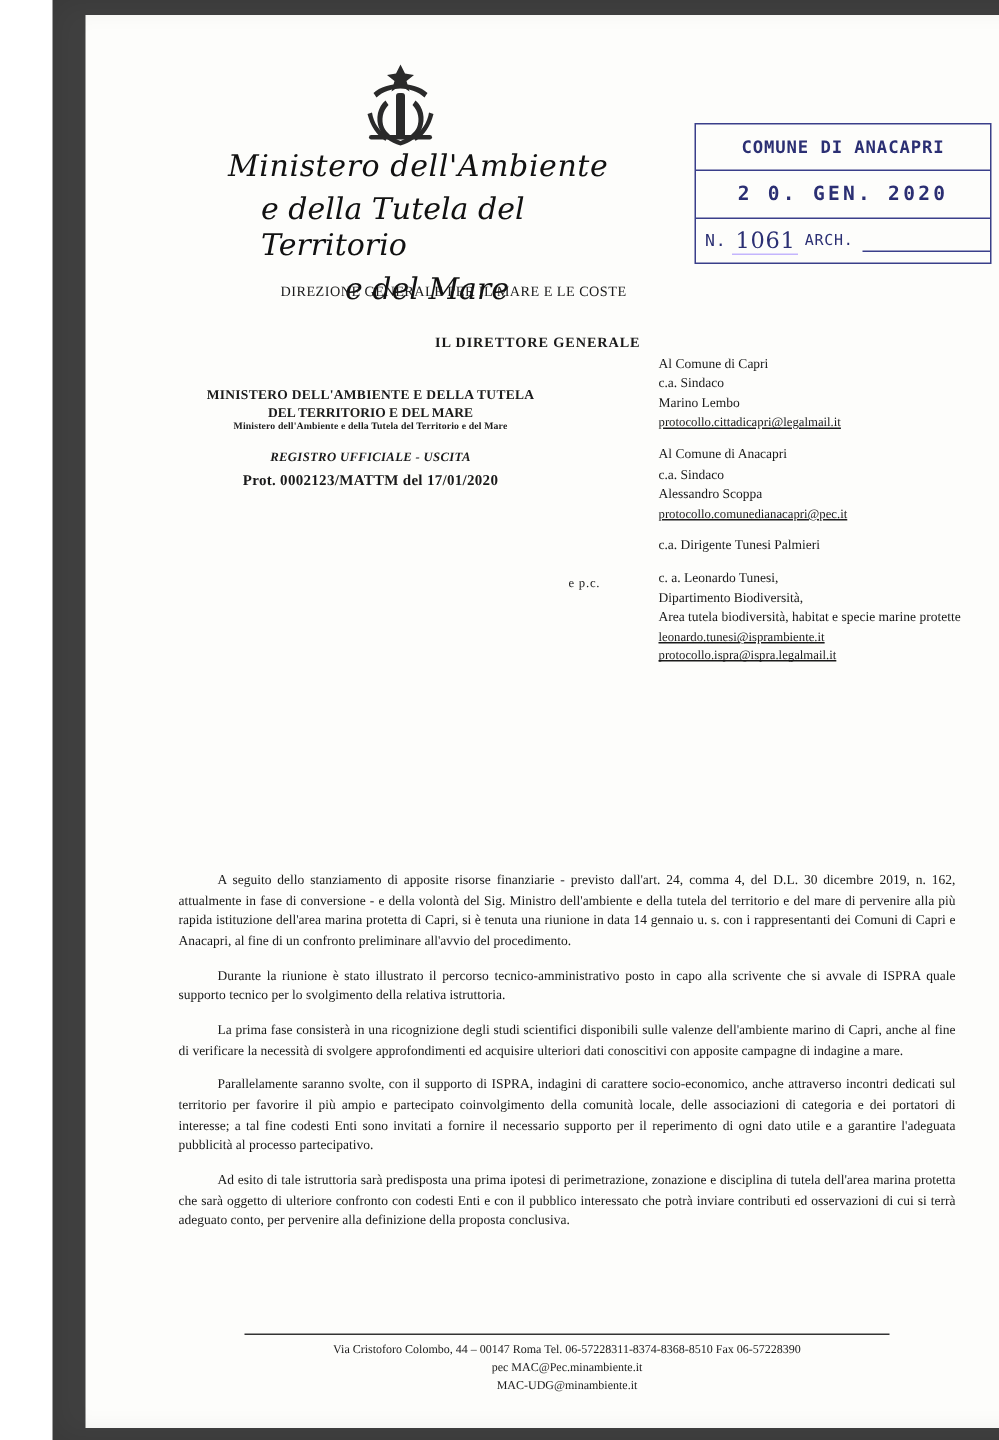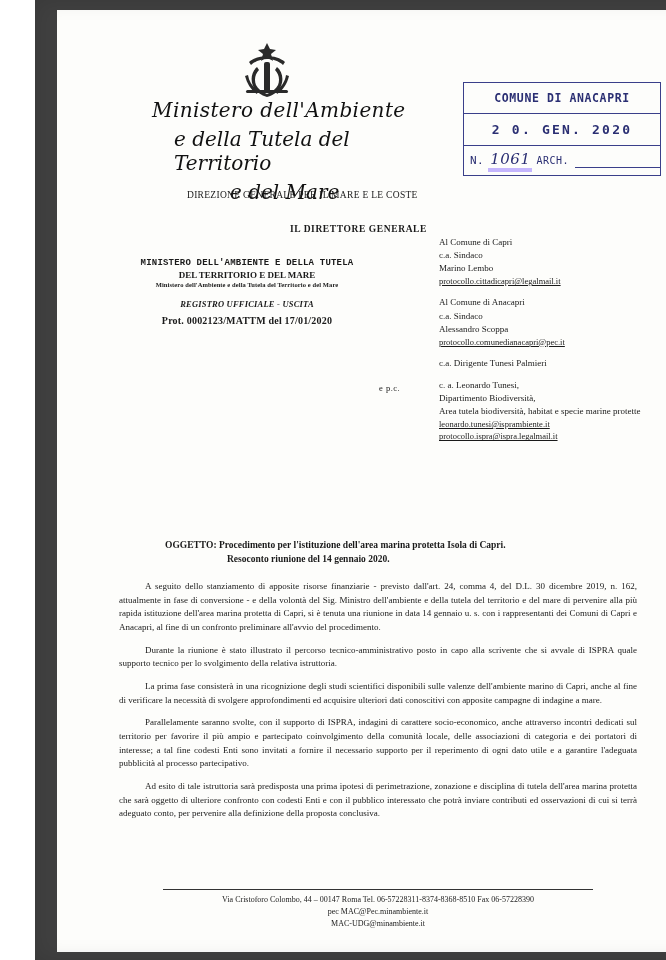--- a/index.html
+++ b/index.html
@@ -54,21 +54,21 @@
     position:absolute;left:150px;top:214px;width:220px;
     font-weight:bold;font-size:9.5px;letter-spacing:.6px;
     text-align:right;
   }
 
   
   .proto{
     position:absolute;left:60px;top:247px;width:260px;
     text-align:center;font-size:8.5px;line-height:1.35;
   }
-  .proto .b1{font-weight:bold;font-size:9px;letter-spacing:.2px;font-family:Liberation Mono, monospace;}
+  .proto .b1{font-weight:bold;font-size:9px;letter-spacing:.2px;}
   .proto .b2{font-weight:bold;font-size:9px;}
   .proto .small{font-size:6.5px;font-weight:bold;letter-spacing:.1px;}
   .proto .reg{font-weight:bold;font-size:8.5px;margin-top:9px;letter-spacing:.2px;font-style:italic;}
   .proto .prot{font-weight:bold;font-size:10px;margin-top:3px;letter-spacing:.2px;}
 
   
   .stamp{
     position:absolute;left:406px;top:72px;width:196px;height:92px;
     border:1.6px solid #3a3f8a;
     font-family:"DejaVu Sans Mono", monospace;
@@ -82,22 +82,22 @@
   .stamp .srow2{
     height:31px;border-bottom:1.4px solid #3a3f8a;
     display:flex;align-items:center;justify-content:center;
     font-size:13px;letter-spacing:2.2px;font-weight:bold;
   }
   .stamp .srow3{
     height:29px;display:flex;align-items:center;
     font-size:11px;letter-spacing:.5px;padding-left:6px;gap:4px;
   }
   .stamp .num{
-    font-family:"DejaVu Serif", serif;font-style:italic;
-    font-size:15px;color:#2b2f73;border-bottom:4px solid #c4b5fd;
+    font-family:"DejaVu Serif", serif;
+    font-size:15px;color:#2b2f73;border-bottom:1px solid #c4b5fd;
     padding:0 2px;
   }
   .stamp .arch{font-size:10px;}
   .stamp .archline{flex:1;border-bottom:1.2px solid #3a3f8a;height:14px;margin-left:2px;}
 
   
   .addr{
     position:absolute;left:382px;top:226px;width:240px;
     font-size:9px;line-height:1.45;
   }
@@ -197,24 +197,20 @@
       <div class="blk">
         <div>c. a. Leonardo Tunesi,</div>
         <div>Dipartimento Biodiversità,</div>
         <div>Area tutela biodiversità, habitat e specie marine protette</div>
         <div class="mail">leonardo.tunesi@isprambiente.it</div>
         <div class="mail">protocollo.ispra@ispra.legalmail.it</div>
       </div>
     </div>
     <div class="epc">e p.c.</div>
 
-    <div class="subject">
-      <div>OGGETTO: Procedimento per l'istituzione dell'area marina protetta Isola di Capri.</div>
-      <div class="l2">Resoconto riunione del 14 gennaio 2020.</div>
-    </div>
 
     <div class="body">
       <p>A seguito dello stanziamento di apposite risorse finanziarie - previsto dall'art. 24, comma 4, del D.L. 30 dicembre 2019, n. 162, attualmente in fase di conversione - e della volontà del Sig. Ministro dell'ambiente e della tutela del territorio e del mare di pervenire alla più rapida istituzione dell'area marina protetta di Capri, si è tenuta una riunione in data 14 gennaio u. s. con i rappresentanti dei Comuni di Capri e Anacapri, al fine di un confronto preliminare all'avvio del procedimento.</p>
       <p>Durante la riunione è stato illustrato il percorso tecnico-amministrativo posto in capo alla scrivente che si avvale di ISPRA quale supporto tecnico per lo svolgimento della relativa istruttoria.</p>
       <p>La prima fase consisterà in una ricognizione degli studi scientifici disponibili sulle valenze dell'ambiente marino di Capri, anche al fine di verificare la necessità di svolgere approfondimenti ed acquisire ulteriori dati conoscitivi con apposite campagne di indagine a mare.</p>
       <p>Parallelamente saranno svolte, con il supporto di ISPRA, indagini di carattere socio-economico, anche attraverso incontri dedicati sul territorio per favorire il più ampio e partecipato coinvolgimento della comunità locale, delle associazioni di categoria e dei portatori di interesse; a tal fine codesti Enti sono invitati a fornire il necessario supporto per il reperimento di ogni dato utile e a garantire l'adeguata pubblicità al processo partecipativo.</p>
       <p>Ad esito di tale istruttoria sarà predisposta una prima ipotesi di perimetrazione, zonazione e disciplina di tutela dell'area marina protetta che sarà oggetto di ulteriore confronto con codesti Enti e con il pubblico interessato che potrà inviare contributi ed osservazioni di cui si terrà adeguato conto, per pervenire alla definizione della proposta conclusiva.</p>
     </div>
 
     <div class="footer">

